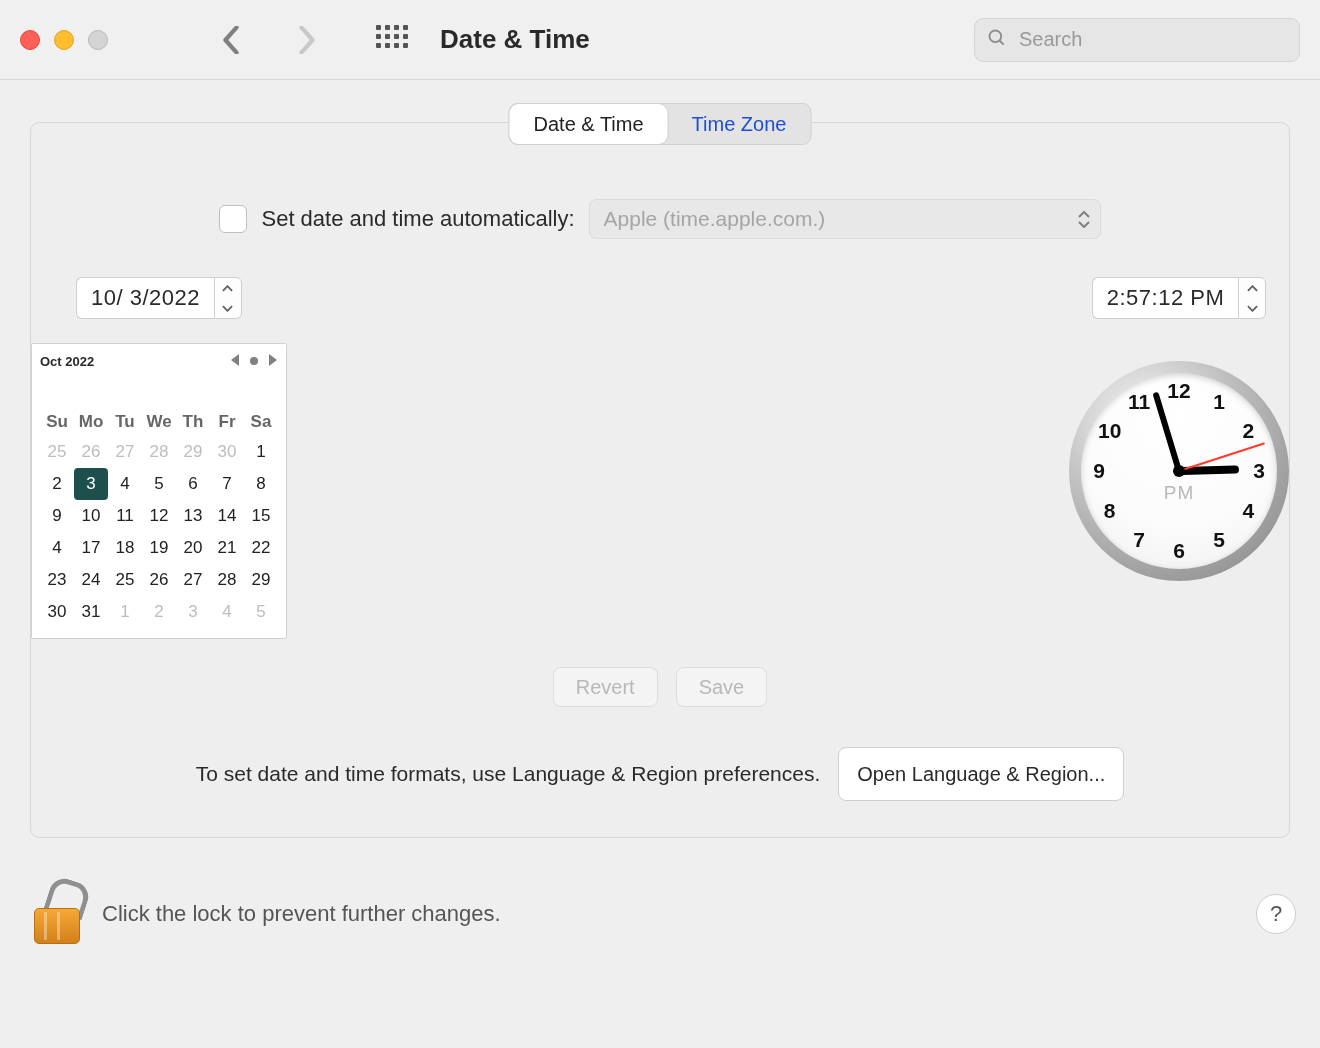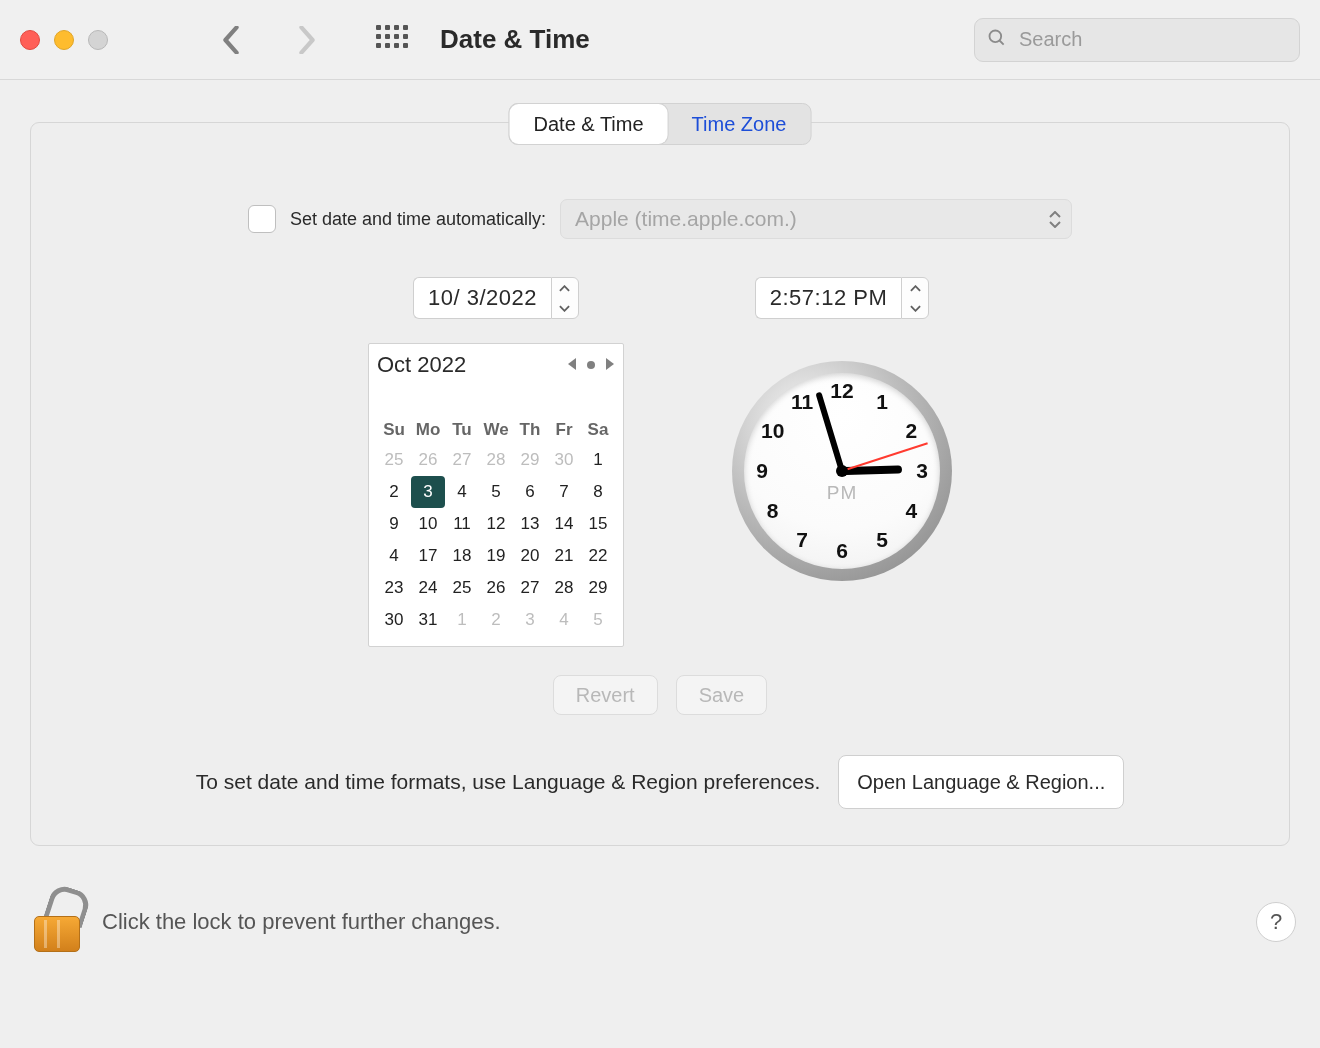--- a/index.html
+++ b/index.html
@@ -101,39 +101,39 @@
     display:flex; align-items:center; justify-content:center;
     gap: 14px;
     margin: 18px 0 38px 0;
   }
   .checkbox {
     width:26px; height:26px;
     border:1px solid #bfbfbf;
     border-radius:6px;
     background:#fff;
   }
-  .auto-label { font-size:18px; }
+  .auto-label { font-size:22px; }
   .server-select {
     width: 512px; height: 40px;
     border:1px solid #dcdcdc;
     border-radius: 7px;
     background:#e8e8e8;
     color:#a5a5a5;
     font-size:21px;
     display:flex; align-items:center; justify-content:space-between;
     padding: 0 10px 0 14px;
     box-sizing:border-box;
   }
   .stepper-chevs {
     display:flex; flex-direction:column; gap:3px;
   }
   .stepper-chevs svg { width:12px; height:7px; stroke:#808080; stroke-width:2; fill:none; }
 
   .columns {
-    display:flex; justify-content:center; gap:108px;
+    display:flex; justify-content:space-between; gap:108px;
     align-items:flex-start;
   }
   .col-left, .col-right {
     display:flex; flex-direction:column; align-items:center;
   }
 
   .stepper-field {
     display:flex; align-items:stretch; height:42px;
     margin-bottom: 24px;
   }
@@ -163,21 +163,21 @@
     background:#fff;
     border:1px solid #d2d2d2;
     border-radius: 2px;
     padding: 8px 8px 10px 8px;
     box-sizing:border-box;
   }
   .cal-head {
     display:flex; align-items:center; justify-content:space-between;
     margin-bottom:6px;
   }
-  .cal-head .month { font-size:22px; font-weight:400; }
+  .cal-head .month { font-size:13px; font-weight:700; }
   .cal-head .ctrls { display:flex; align-items:center; gap:10px; color:#808080; }
   .cal-head .ctrls svg { width:10px; height:12px; fill:#808080; }
   .cal-head .dot { width:8px; height:8px; border-radius:50%; background:#808080; }
   .cal-grid {
     display:grid; grid-template-columns: repeat(7, 1fr);
     text-align:center;
     font-size:17px;
   }
   .cal-grid .dow { font-weight:600; color:#666; padding:4px 0;margin-top:32px; }
   .cal-grid .day { padding:6px 0; color:#222; border-radius:4px; }

